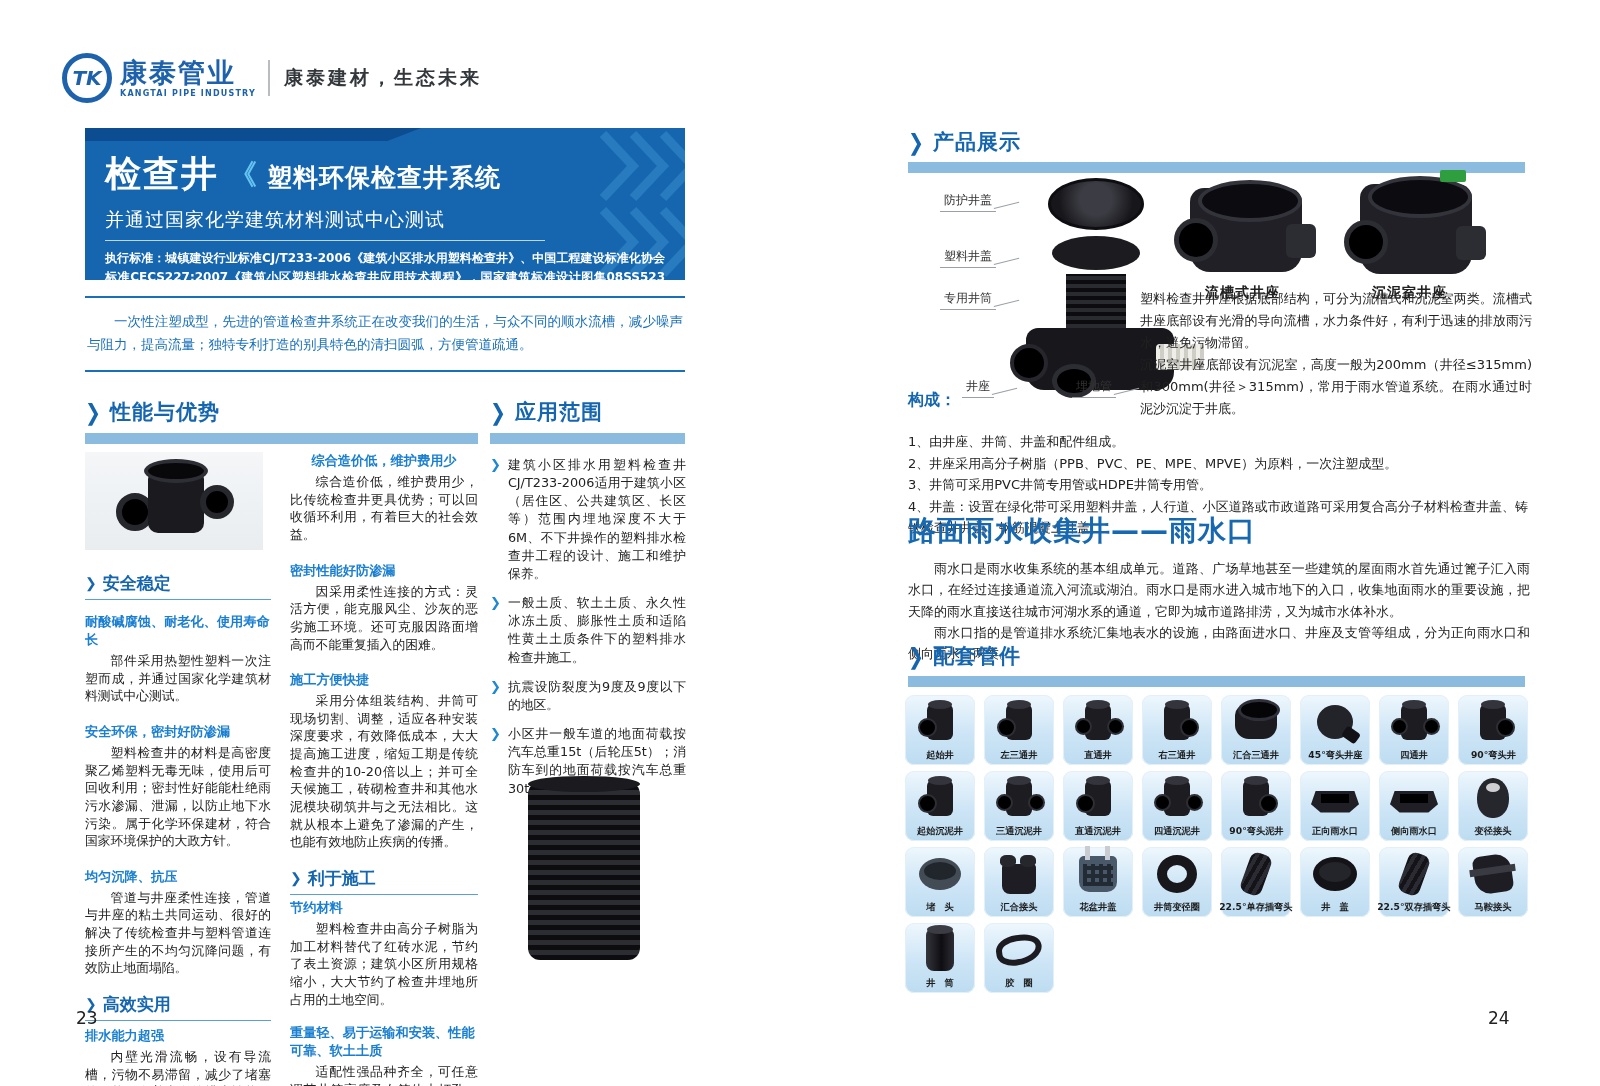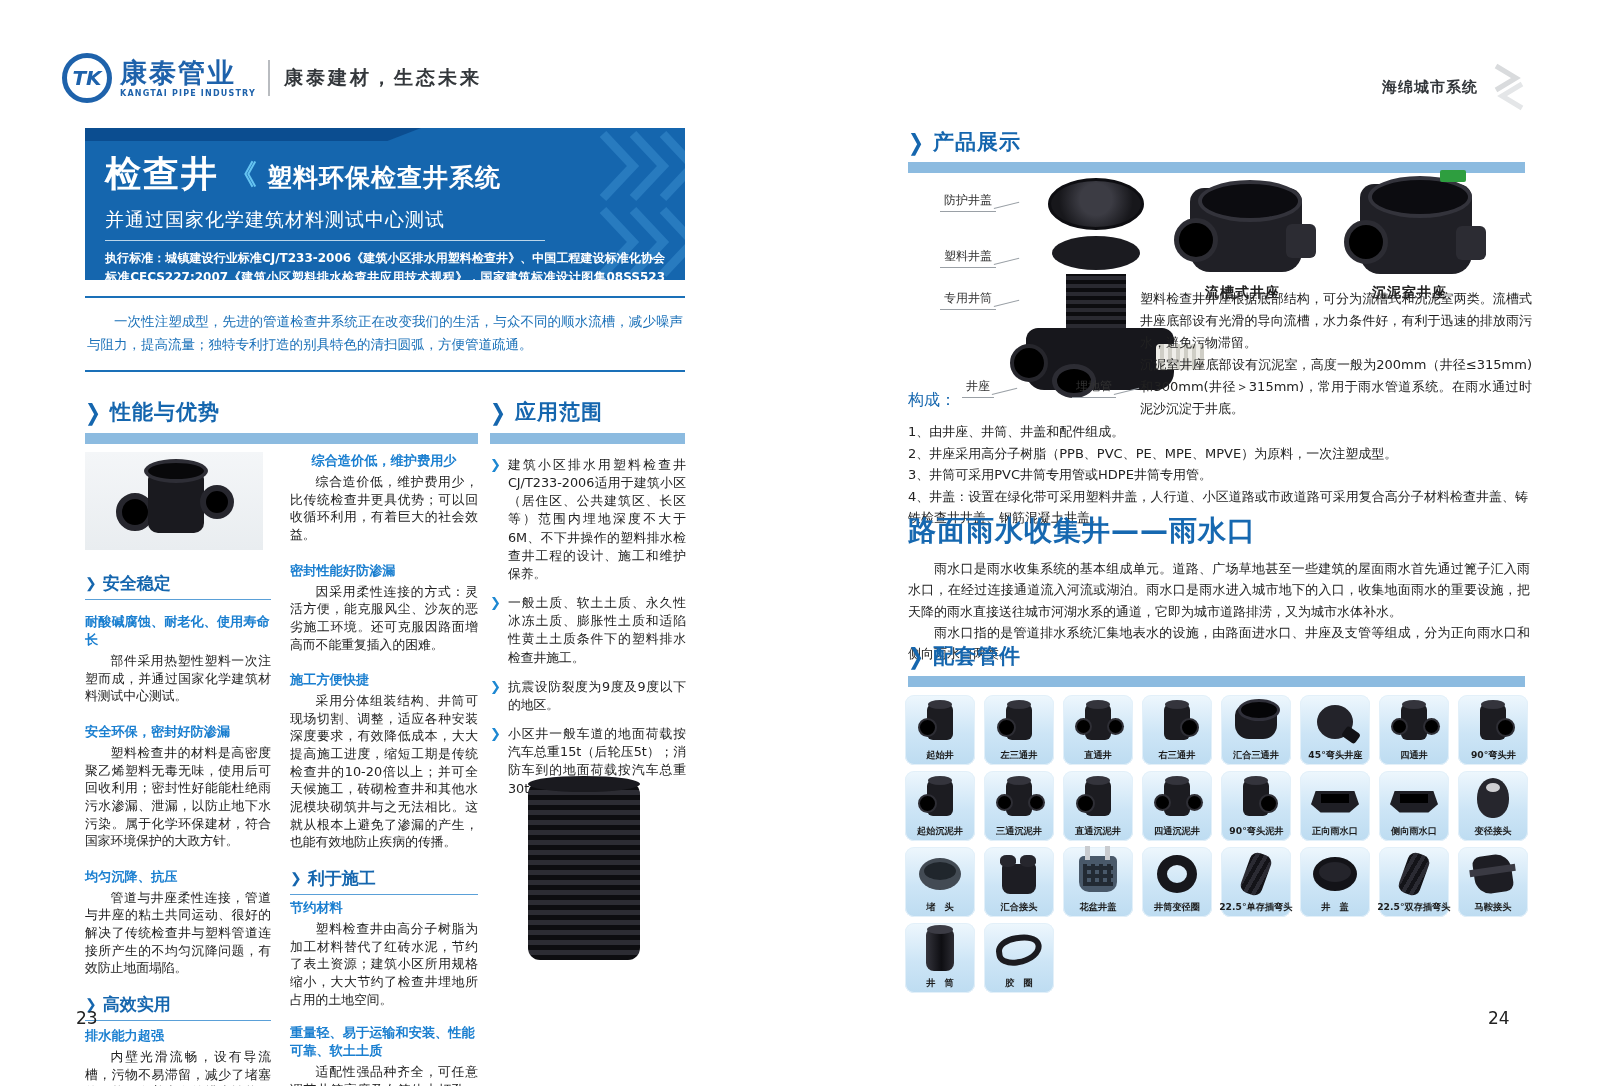--- a/index.html
+++ b/index.html
@@ -80,21 +80,21 @@
   .seat-pot { position:relative; width:112px; height:84px; border-radius:14px 14px 20px 20px; background:#202026; }
   .seat-pot::before { content:""; position:absolute; left:8px; top:-8px; width:96px; height:34px; border-radius:50%; background:#0c0c10; border:4px solid #33333b; }
   .seat-pot::after { content:""; position:absolute; left:-16px; bottom:10px; width:34px; height:34px; border-radius:50%; background:#000; border:5px solid #2c2c33; }
   .seat-pot .sock-r { position:absolute; right:-14px; bottom:14px; width:30px; height:34px; border-radius:6px; background:#2c2c33; }
   .seat-pot .tag { position:absolute; right:6px; top:-14px; width:26px; height:12px; background:#2e9e3f; border-radius:2px; }
   .seat-label { position:absolute; font-size:14px; font-weight:bold; color:#222; letter-spacing:1px; }
 
   .showcase-text { position:absolute; left:1140px; top:288px; width:392px; font-size:13px; line-height:1.7; text-align:justify; color:#222; }
 
   .comp { position:absolute; left:908px; top:390px; width:620px; }
-  .comp-title { color:#1566ae; font-weight:normal; font-size:16px; margin-bottom:10px; }
+  .comp-title { color:#1566ae; font-weight:bold; font-size:16px; margin-bottom:20px; }
   .comp-item { font-size:13px; line-height:1.66; text-align:justify; color:#222; }
 
   .rain { position:absolute; left:908px; top:512px; width:622px; }
   .rain-title { color:#1668b0; font-weight:bold; font-size:28px; letter-spacing:1px; margin-bottom:8px; }
   .rain p { font-size:13px; line-height:1.64; text-indent:2em; text-align:justify; color:#222; }
 
   
   .grid { position:absolute; left:905px; top:695px; width:625px; display:grid; grid-template-columns:repeat(8,70px); gap:6px 9px; }
   .card { width:70px; height:70px; border-radius:9px; background:linear-gradient(180deg,#eef7fd 0%,#cde5f6 55%,#bddcf1 100%);
     box-shadow:0 0 0 1px #e3f0f9 inset; display:flex; flex-direction:column; align-items:center; justify-content:flex-end; padding-bottom:3px; }
@@ -155,27 +155,20 @@
 
   <div class="brand">
     <div class="logo-circle">TK</div>
     <div class="brand-cn">
       <span class="cn">康泰管业</span>
       <span class="en">KANGTAI PIPE INDUSTRY</span>
     </div>
     <div class="brand-divider"></div>
     <div class="brand-slogan">康泰建材，生态未来</div>
   </div>
-  <div class="corner">
-    <span class="corner-label">海绵城市系统</span>
-    <svg width="42" height="50" viewBox="0 0 42 50">
-      <polyline points="8,4 28,16 8,28" fill="none" stroke="#d9dbdd" stroke-width="5"></polyline>
-      <polyline points="34,22 14,34 34,46" fill="none" stroke="#e4e6e8" stroke-width="5"></polyline>
-    </svg>
-  </div>
 
   <div class="hero">
     <svg class="hero-chevrons" width="210" height="152" viewBox="0 0 210 152">
       <g fill="none" stroke="#2f82c5" stroke-width="9">
         <polyline points="120,6 150,38 120,70"></polyline>
           <polyline points="150,6 180,38 150,70"></polyline>
           <polyline points="180,6 210,38 180,70"></polyline>
         <polyline points="120,82 150,114 120,146"></polyline>
           <polyline points="150,82 180,114 150,146"></polyline>
           <polyline points="180,82 210,114 180,146"></polyline>

